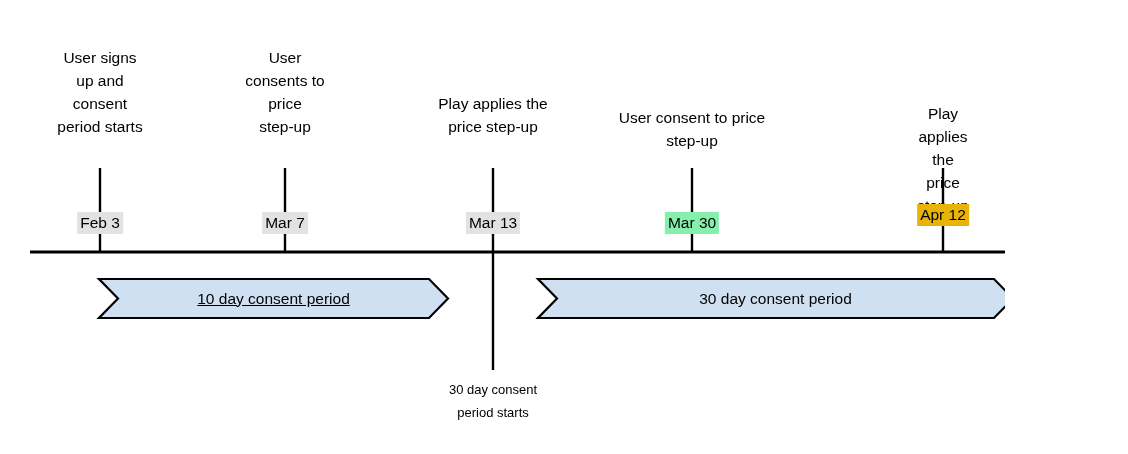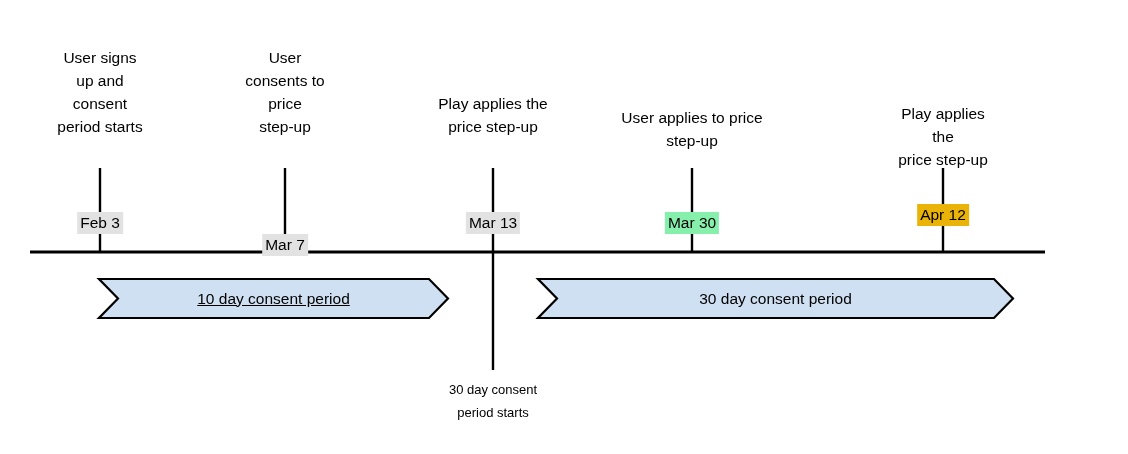--- a/index.html
+++ b/index.html
@@ -10,21 +10,20 @@
   body {
     font-family: "Liberation Sans", sans-serif;
     color: #000000;
   }
   #canvas {
     position: relative;
     width: 1005px;
     height: 454px;
     overflow: hidden;
     background: #ffffff;
-    padding-left: 40px;
   }
   #vector-layer {
     position: absolute;
     left: 0;
     top: 0;
     width: 1128px;
     height: 454px;
   }
   .evt-caption {
     position: absolute;
@@ -87,28 +86,28 @@
       <div class="evt-caption" style="left: 100px; top: 46px;">User signs
 up and
 consent
 period starts</div>
       <div class="evt-caption" style="left: 285px; top: 46px;">User
 consents to
 price
 step-up</div>
       <div class="evt-caption" style="left: 493px; top: 92px;">Play applies the
 price step-up</div>
-      <div class="evt-caption" style="left: 692px; top: 106px;">User applies to price
+      <div class="evt-caption" style="left: 692px; top: 106px;">User consent to price
 step-up</div>
       <div class="evt-caption" style="left: 943px; top: 102px;">Play applies the
 price step-up</div>
     </div>
   <div id="chip-layer">
       <div class="date-chip" style="left: 100px; top: 212px; background: rgb(226, 226, 226);">Feb 3</div>
-      <div class="date-chip" style="left: 285px; top: 212px; background: rgb(226, 226, 226); margin-top: 22px;">Mar 7</div>
+      <div class="date-chip" style="left: 285px; top: 212px; background: rgb(226, 226, 226);">Mar 7</div>
       <div class="date-chip" style="left: 493px; top: 212px; background: rgb(226, 226, 226);">Mar 13</div>
       <div class="date-chip" style="left: 692px; top: 212px; background: #86efac;">Mar 30</div>
       <div class="date-chip" style="left: 943px; top: 204px; background: #eab308;">Apr 12</div>
     </div>
   <div id="band-label-layer">
       <div class="band-caption" style="left: 273.5px; top: 298.5px; text-decoration: underline;">10 day consent period</div>
       <div class="band-caption" style="left: 775.5px; top: 298.5px;">30 day consent period</div>
     </div>
   <div id="below-layer">
       <div class="below-caption" style="left: 493px; top: 378px;">30 day consent

